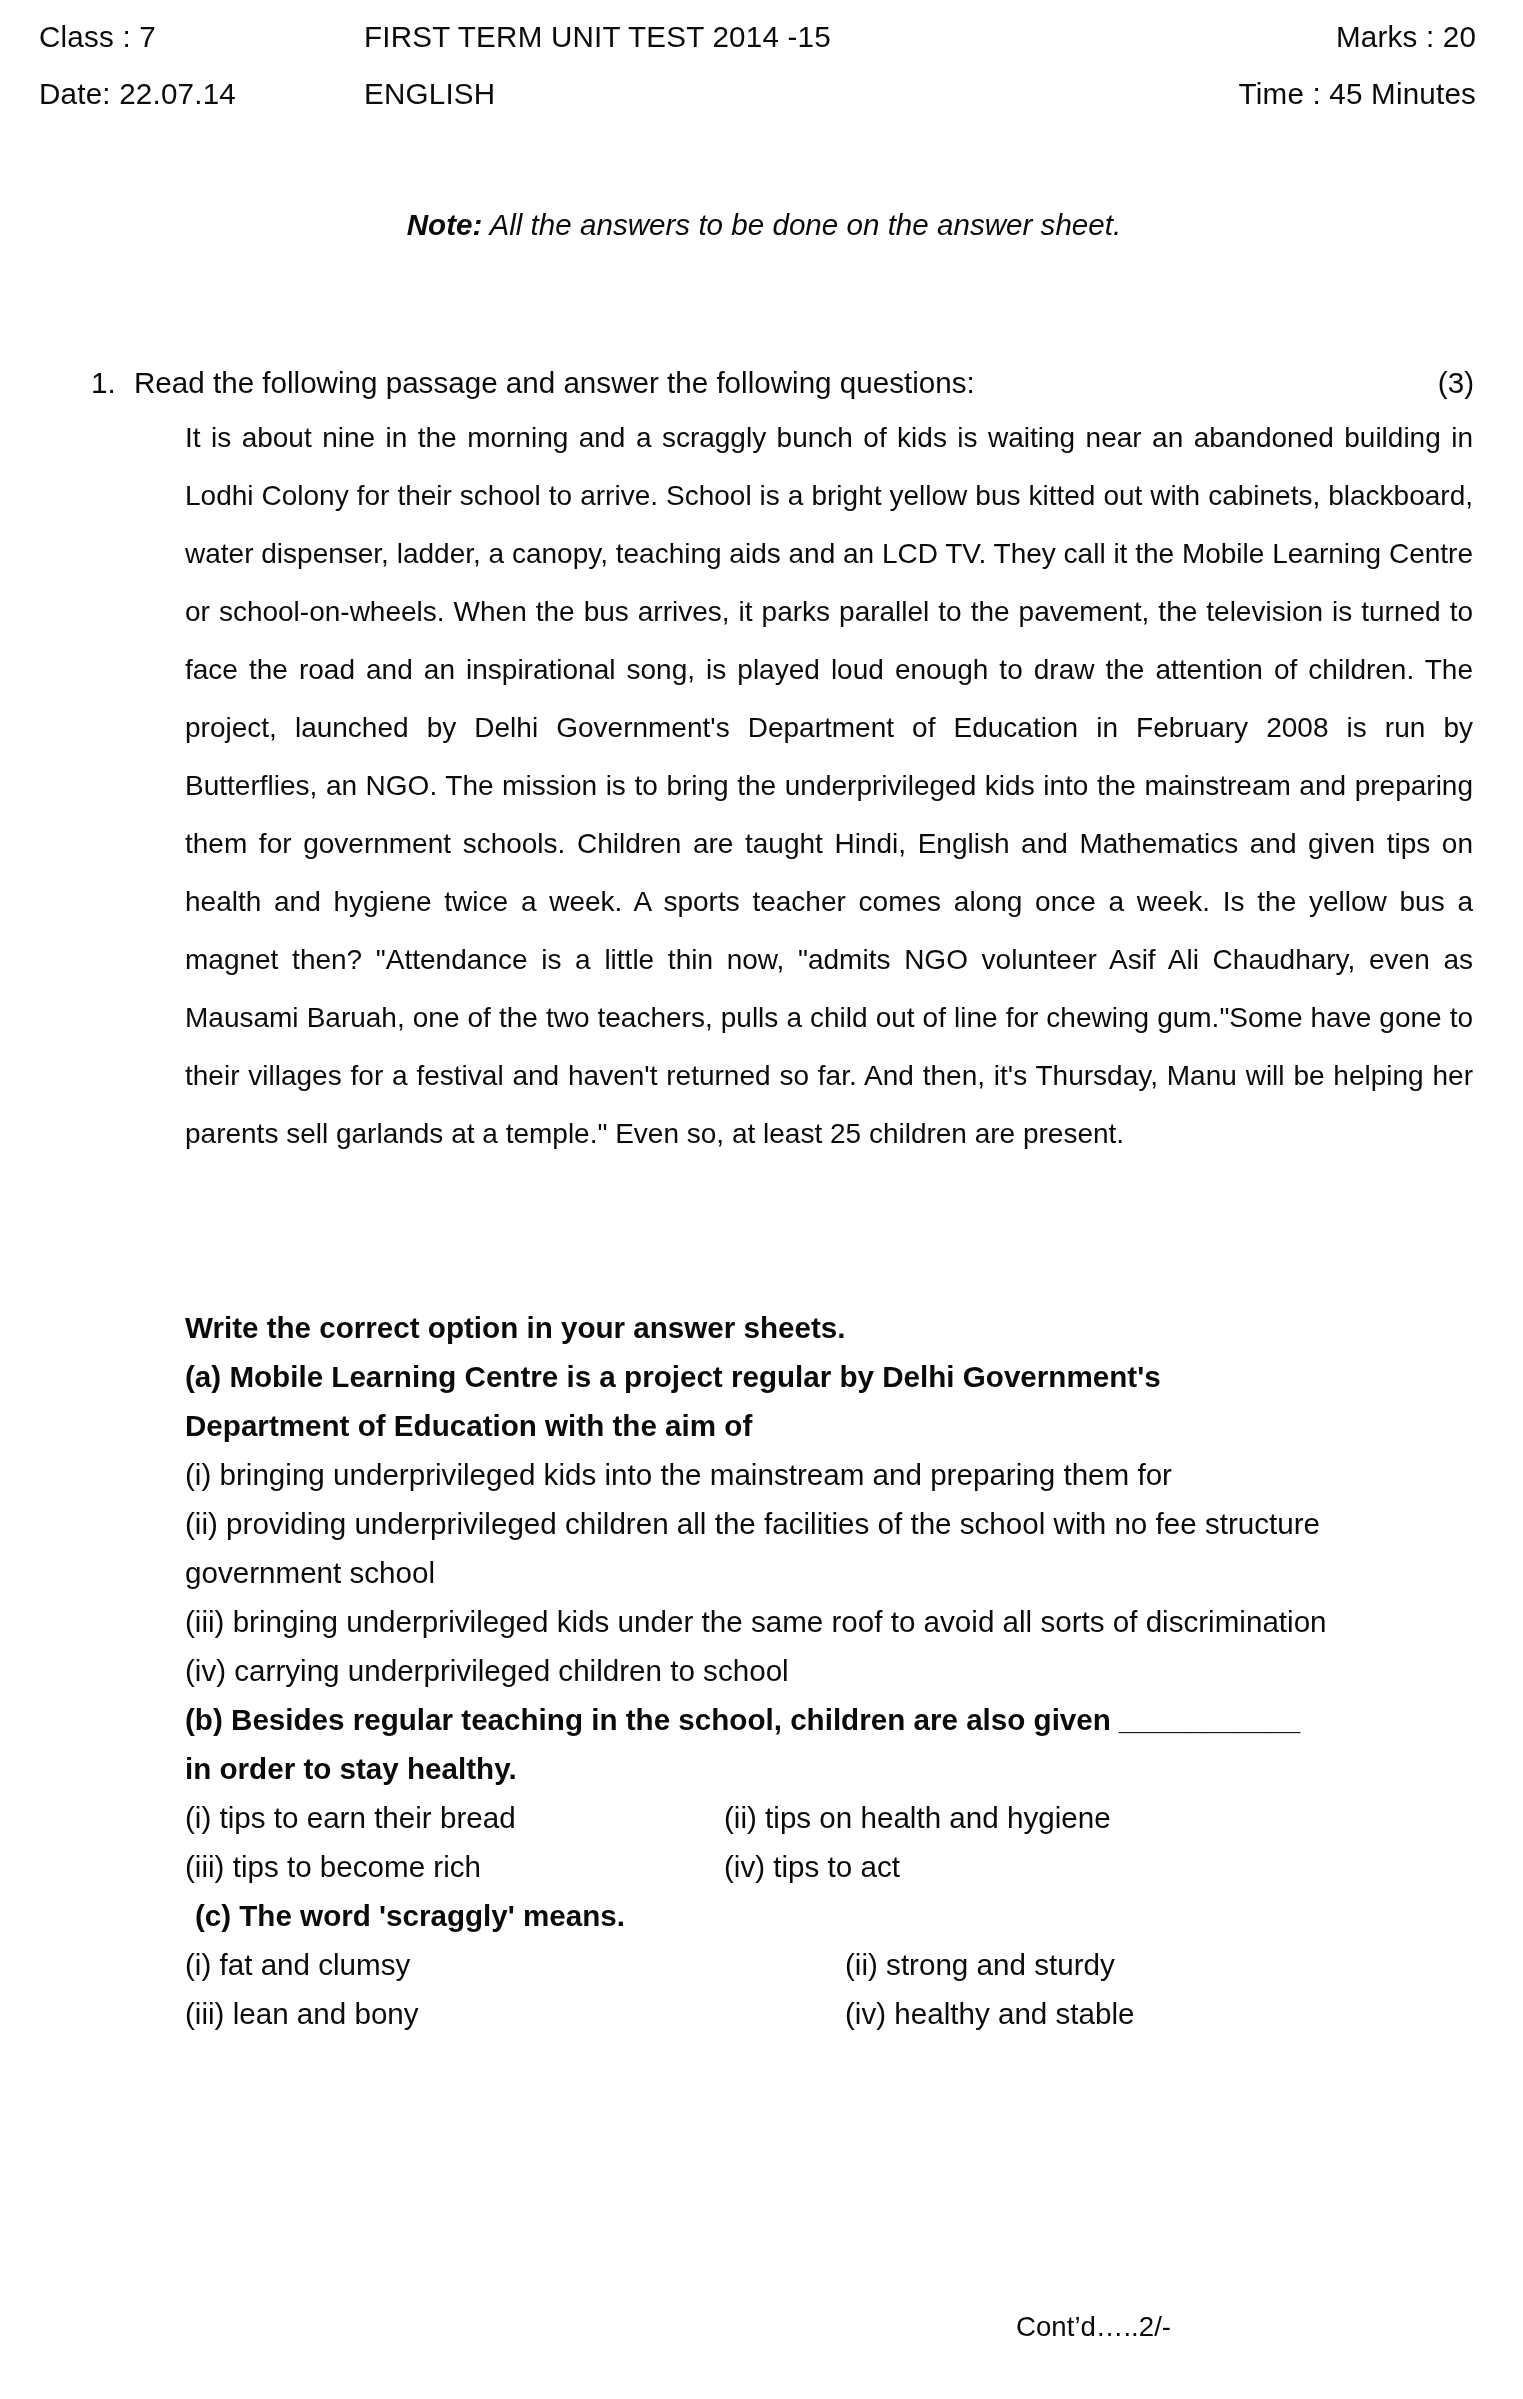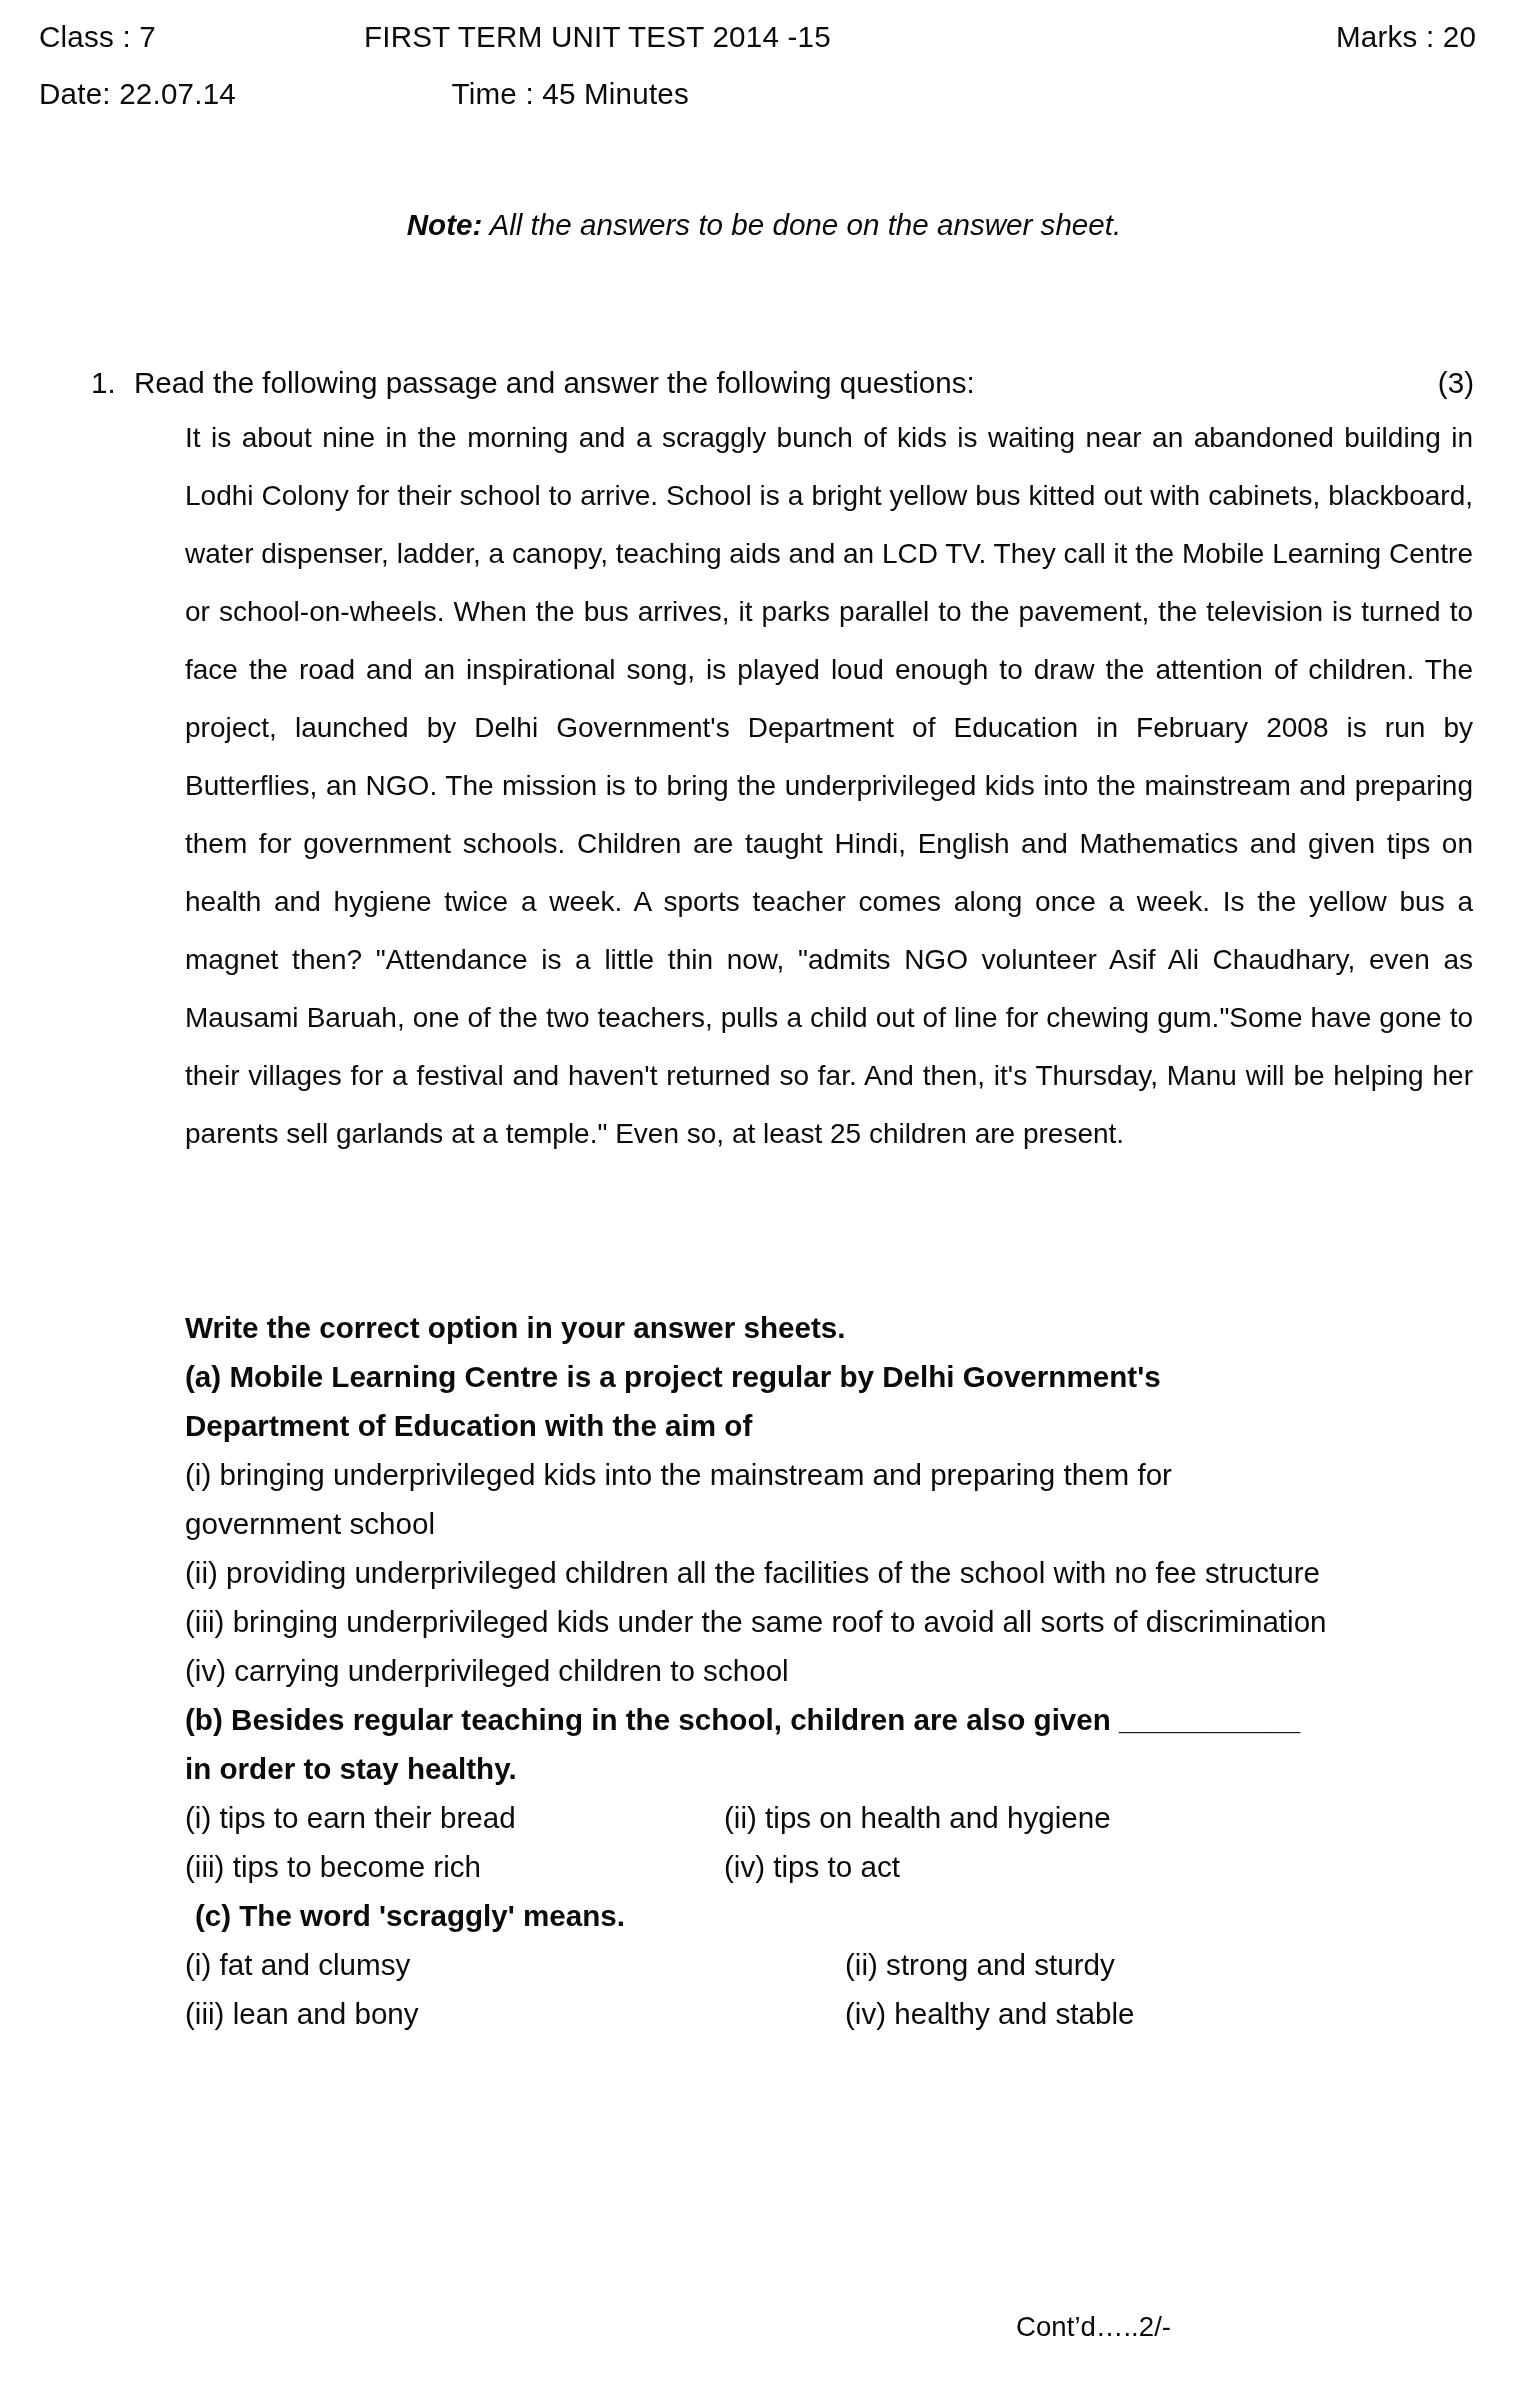--- a/index.html
+++ b/index.html
@@ -129,20 +129,21 @@
 <div class="page">
 
   <div class="header">
     <div class="header-row">
       <div class="hdr-left">Class : 7</div>
       <div class="hdr-center">FIRST TERM UNIT TEST   2014 -15</div>
       <div class="hdr-right">Marks : 20</div>
     </div>
     <div class="header-row">
       <div class="hdr-left">Date: 22.07.14</div>
+      <div class="hdr-center">ENGLISH</div>
       <div class="hdr-right">Time  : 45 Minutes</div>
     </div>
   </div>
 
   <div class="note">
     <b>Note:</b><span> All the answers to be done on the answer sheet.</span>
   </div>
 
   <div class="q1-line">
     <span class="q1-num">1.</span>
@@ -154,22 +155,22 @@
     <p>It is about nine in the morning and a scraggly bunch of kids is waiting near an abandoned building in Lodhi Colony for their school to arrive. School is a bright yellow bus kitted out with cabinets, blackboard, water dispenser, ladder, a canopy, teaching aids and an LCD TV.  They call it the Mobile Learning Centre or school-on-wheels. When the bus arrives, it parks parallel to the pavement, the television is turned to face the road and an inspirational song, is played loud enough to draw the attention of children. The project, launched by Delhi Government's Department of Education in February 2008 is run by Butterflies, an NGO. The mission is to bring the underprivileged kids into the mainstream and preparing them for government schools.  Children are taught Hindi, English and Mathematics and given tips on health and hygiene twice a week.  A sports teacher comes along once a week.  Is the yellow bus a magnet then? "Attendance is a little thin now, "admits NGO volunteer Asif Ali Chaudhary, even as Mausami Baruah, one of the two teachers, pulls a child out of line for chewing gum."Some have gone to their villages for a festival and haven't returned so far. And then, it's Thursday, Manu will be helping her parents sell garlands at a temple."  Even so, at least 25 children are present.</p>
   </div>
 
   <div class="qblock">
 
     <div class="bold-line">Write the correct option in your answer sheets.</div>
 
     <div class="bold-line">(a) Mobile Learning Centre is a project regular by Delhi Government's</div>
     <div class="bold-line">Department of Education with the aim of</div>
     <div class="opt-wrap-line"> (i) bringing underprivileged kids into the mainstream and preparing them for</div>
+    <div class="opt-wrap-line">(ii) providing underprivileged children all the facilities of the school with  no fee structure</div>
     <div class="opt-wrap-line">government school</div>
-    <div class="opt-wrap-line">(ii) providing underprivileged children all the facilities of the school with  no fee structure</div>
     <div class="opt-wrap-line">(iii) bringing underprivileged kids under the same roof to avoid all sorts of discrimination</div>
     <div class="opt-wrap-line">(iv) carrying underprivileged children to school</div>
 
     <div class="bold-line">(b)  Besides regular teaching in the school, children are also given ___________</div>
     <div class="bold-line">in order to stay healthy.</div>
     <div class="opt-row">
       <span class="opt-col-a">(i)   tips to earn their bread</span>
       <span class="opt-col-b">(ii)  tips on health and hygiene</span>
     </div>
     <div class="opt-row">

